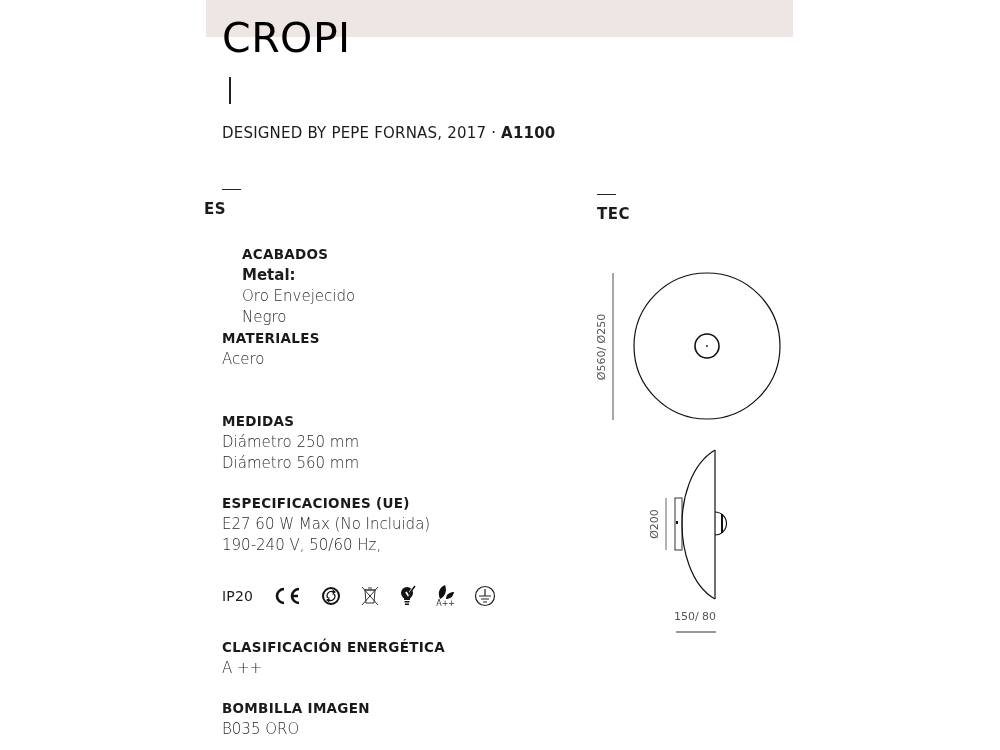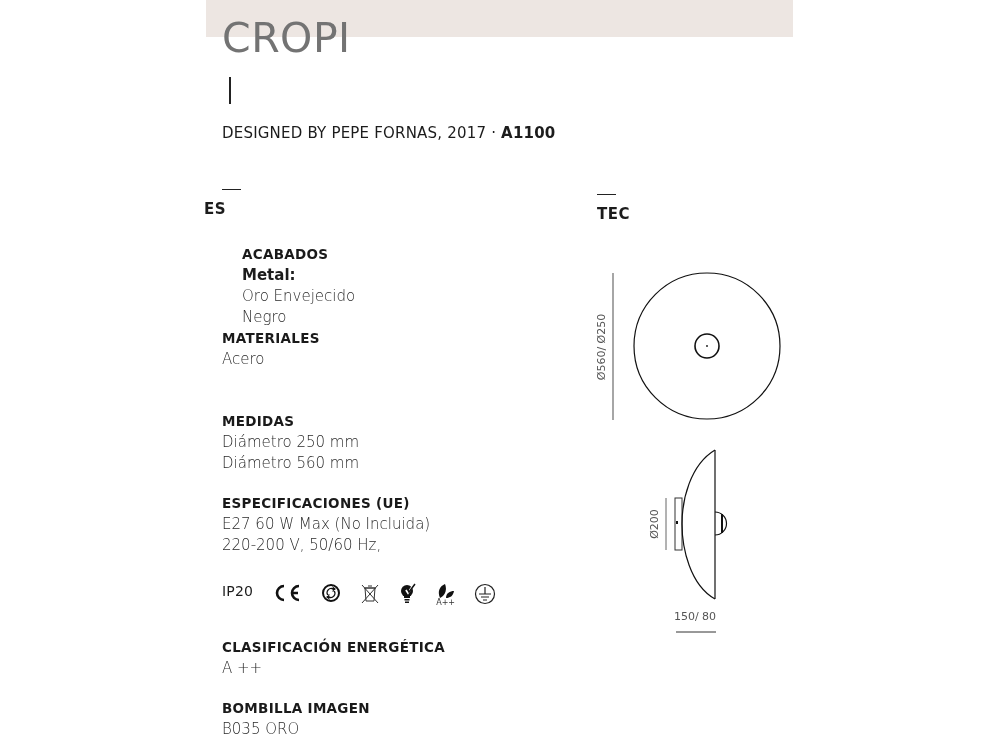--- a/index.html
+++ b/index.html
@@ -1,29 +1,29 @@
 <!DOCTYPE html>
 <html><head>
 <meta charset="utf-8">
 <style>
   html, body { margin:0; padding:0; background:#ffffff; }
   body { width:1000px; height:750px; position:relative; overflow:hidden;
          font-family:"DejaVu Sans", "Liberation Sans", sans-serif; color:#1c1c1c; }
   .band { position:absolute; left:206px; top:0; width:587px; height:37px; background:#ede6e2; }
-  .title { position:absolute; left:222px; top:14px; font-size:41px; font-weight:500; letter-spacing:0.5px; color:#737373; line-height:48px; }
+  .title { position:absolute; left:222px; top:14px; font-size:41px; font-weight:500; letter-spacing:0.5px; color:#000000; line-height:48px; }
   .vbar { position:absolute; left:229px; top:77px; width:1.5px; height:27px; background:#222; }
   .designed { position:absolute; left:222px; top:124px; font-size:15px; color:#1c1c1c; letter-spacing:0.2px; white-space:nowrap; }
   .designed b { font-weight:700; }
   .dash { position:absolute; height:1px; background:#222; width:19px; }
   .lang { position:absolute; font-size:15px; font-weight:700; letter-spacing:0.5px; }
   .sec { position:absolute; left:222px; font-size:15px; line-height:21px; }
   .sec .h { font-weight:700; font-size:13.5px; letter-spacing:0.3px; color:#1a1a1a; }
   .sec .sub { font-weight:700; font-size:15px; }
   .sec .v { font-weight:300; color:#2a2a2a; }
-  .icons { position:absolute; left:222px; top:583px; display:flex; gap:19px; height:26px; }
+  .icons { position:absolute; left:222px; top:583px; display:flex; align-items:center; gap:19px; height:26px; }
   .icons .ip { font-size:14px; font-weight:500; letter-spacing:0.2px; }
   .icons svg { display:block; }
   .diagram { position:absolute; left:0; top:0; }
   .dimtxt { font-family:"DejaVu Sans", "Liberation Sans", sans-serif; font-size:11px; fill:#555; }
 </style>
 </head>
 <body>
 
 <div class="band"></div>
 <div class="title">CROPI</div>
@@ -47,21 +47,21 @@
 
 <div class="sec" style="top:411px;">
   <div class="h">MEDIDAS</div>
   <div class="v">Diámetro 250 mm</div>
   <div class="v">Diámetro 560 mm</div>
 </div>
 
 <div class="sec" style="top:493px;">
   <div class="h">ESPECIFICACIONES (UE)</div>
   <div class="v">E27 60 W Max (No Incluida)</div>
-  <div class="v">220-200 V, 50/60 Hz,</div>
+  <div class="v">190-240 V, 50/60 Hz,</div>
 </div>
 
 <div class="icons">
   <span class="ip">IP20</span>
   <span>
     <svg width="30" height="20" viewBox="0 0 30 20">
         <path d="M12 3 A7 7 0 1 0 12 17" fill="none" stroke="#111" stroke-width="2.6"></path>
         <path d="M27 3 A7 7 0 1 0 27 17 M20 10 H26" fill="none" stroke="#111" stroke-width="2.6"></path>
       </svg>
   </span>

